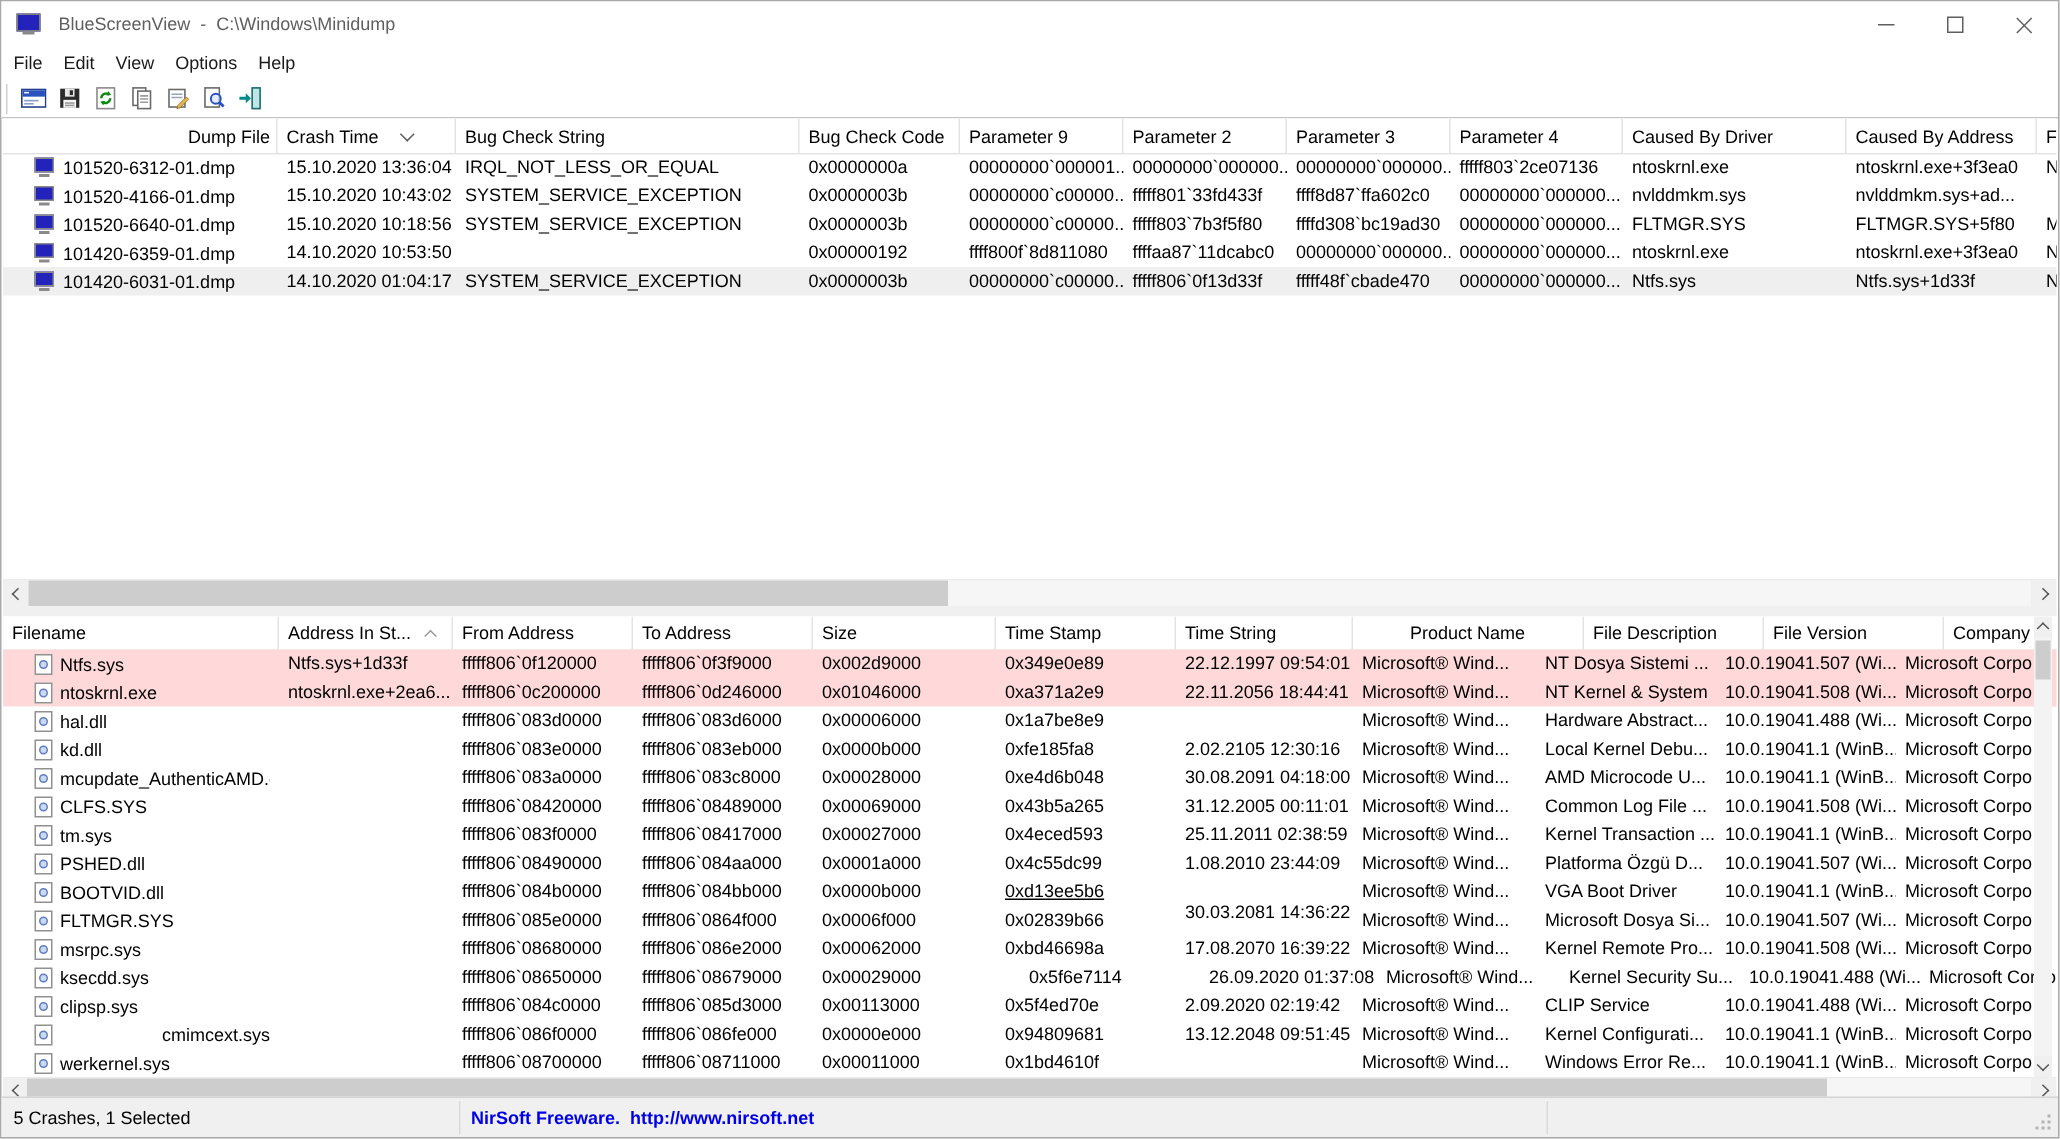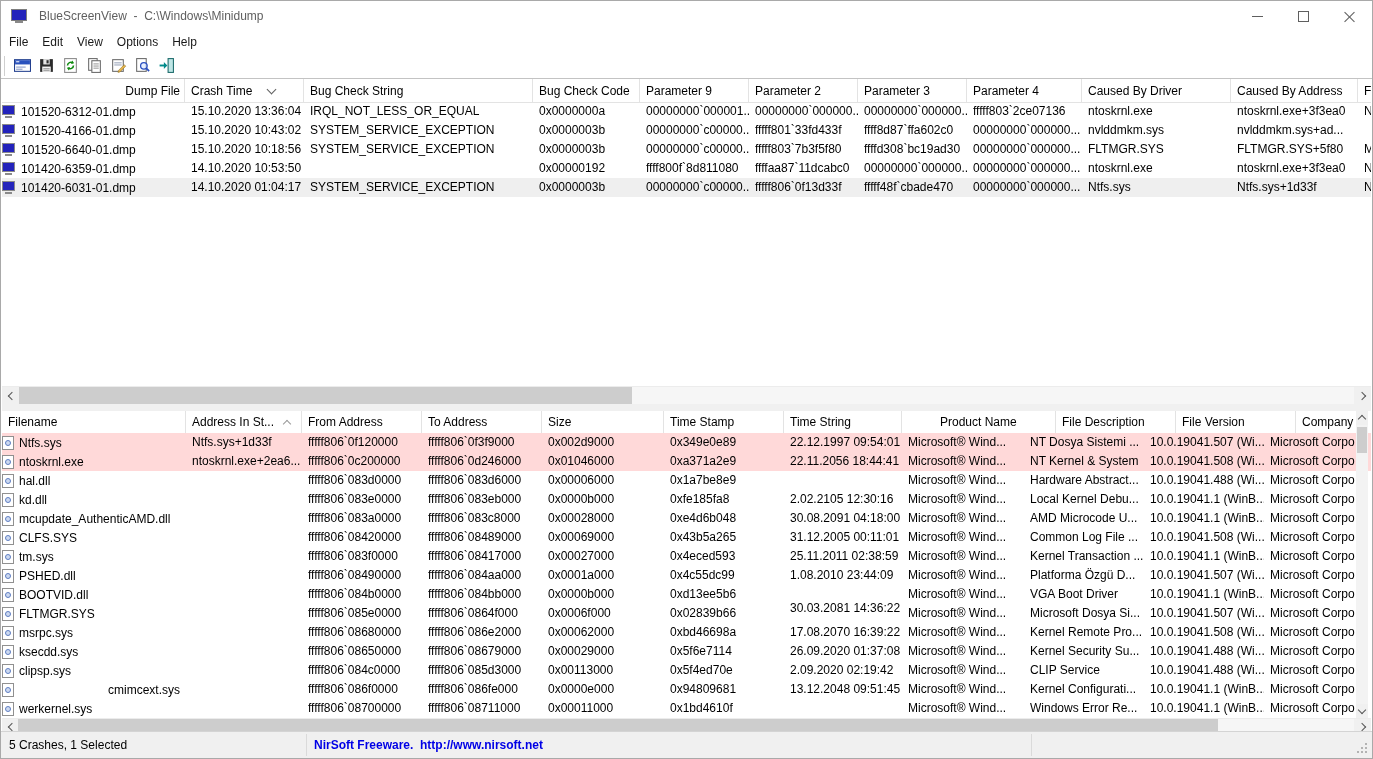--- a/index.html
+++ b/index.html
@@ -37,21 +37,21 @@
   .bottom-pane{top:410px;height:323px;}
   .lv-header{position:absolute;top:0;left:0;height:23px;display:flex;background:#fff;border-bottom:1px solid #e3e3e3;min-width:1500px;}
   .hcell{box-sizing:border-box;border-right:1px solid #e3e3e3;padding:0 4px 0 6px;display:flex;align-items:center;flex:0 0 auto;height:100%;overflow:hidden;white-space:nowrap;}
   .lv-rows{position:absolute;top:23px;left:0;}
   .bottom-pane .lv-header{height:22px;}
   .bottom-pane .lv-rows{top:22px;}
   .lrow{display:flex;height:19px;align-items:center;white-space:nowrap;}
   .lrow.selected{background:#efefef;}
   .lrow.pink{background:#ffd9d9;}
   .cell{box-sizing:border-box;padding:0 6px;flex:0 0 auto;overflow:hidden;height:19px;line-height:19px;white-space:nowrap;}
-  .cell.first{display:flex;align-items:center;line-height:normal;padding-left:0;}
+  .cell.first{display:flex;align-items:center;line-height:normal;padding-left:21px;}
   .cell.first .ct{overflow:hidden;white-space:nowrap;}
   .mon-icon{position:relative;width:14px;height:14px;flex:0 0 14px;margin-right:5px;}
   .mon-icon::before{content:"";position:absolute;left:0;top:0;width:11px;height:8px;border:1px solid #8a8a8a;background:#2323bb;}
   .mon-icon::after{content:"";position:absolute;left:3px;top:11px;width:7px;height:2px;background:#8a8a8a;}
   .drv-icon{position:relative;width:12px;height:14px;flex:0 0 12px;margin-right:5px;}
   .drv-icon::before{content:"";position:absolute;left:0;top:0;width:10px;height:12px;border:1px solid #909090;background:#fff;}
   .drv-icon::after{content:"";position:absolute;left:3px;top:4px;width:4px;height:4px;border:1px solid #5f7ec2;border-radius:50%;background:#cdd9f0;}
 
   
   .sort-d{width:6px;height:6px;border-right:1px solid #606060;border-bottom:1px solid #606060;transform:rotate(45deg);margin-left:16px;margin-top:-3px;flex:0 0 auto;}
@@ -491,21 +491,21 @@
         </div>
         <div class="lrow">
           <div class="cell first" style="width: 184px;">
             <span class="drv-icon"></span>
             <span class="ct">BOOTVID.dll</span>
           </div>
           <div class="cell" style="width: 116px;"></div>
           <div class="cell" style="width: 120px;">fffff806`084b0000</div>
           <div class="cell" style="width: 120px;">fffff806`084bb000</div>
           <div class="cell" style="width: 122px;">0x0000b000</div>
-          <div class="cell" style="width: 120px;">0xd13ee5b6</div>
+          <div class="cell" style="width: 120px; text-decoration: underline;">0xd13ee5b6</div>
           <div class="cell" style="width: 118px; margin-top: 27px;">30.03.2081 14:36:22</div>
           <div class="cell" style="width: 122px;">Microsoft® Wind...</div>
           <div class="cell" style="width: 120px;">VGA Boot Driver</div>
           <div class="cell" style="width: 120px;">10.0.19041.1 (WinB...</div>
           <div class="cell" style="width: 110px;">Microsoft Corpo</div>
         </div>
         <div class="lrow">
           <div class="cell first" style="width: 184px;">
             <span class="drv-icon"></span>
             <span class="ct">FLTMGR.SYS</span>
@@ -539,21 +539,21 @@
         </div>
         <div class="lrow">
           <div class="cell first" style="width: 184px;">
             <span class="drv-icon"></span>
             <span class="ct">ksecdd.sys</span>
           </div>
           <div class="cell" style="width: 116px;"></div>
           <div class="cell" style="width: 120px;">fffff806`08650000</div>
           <div class="cell" style="width: 120px;">fffff806`08679000</div>
           <div class="cell" style="width: 122px;">0x00029000</div>
-          <div class="cell" style="width: 120px;">0x5f6e7114</div>
+          <div class="cell" style="width: 120px; margin-left: 16px;">0x5f6e7114</div>
           <div class="cell" style="width: 118px;">26.09.2020 01:37:08</div>
           <div class="cell" style="width: 122px;">Microsoft® Wind...</div>
           <div class="cell" style="width: 120px;">Kernel Security Su...</div>
           <div class="cell" style="width: 120px;">10.0.19041.488 (Wi...</div>
           <div class="cell" style="width: 110px;">Microsoft Corpo</div>
         </div>
         <div class="lrow">
           <div class="cell first" style="width: 184px;">
             <span class="drv-icon"></span>
             <span class="ct">clipsp.sys</span>

